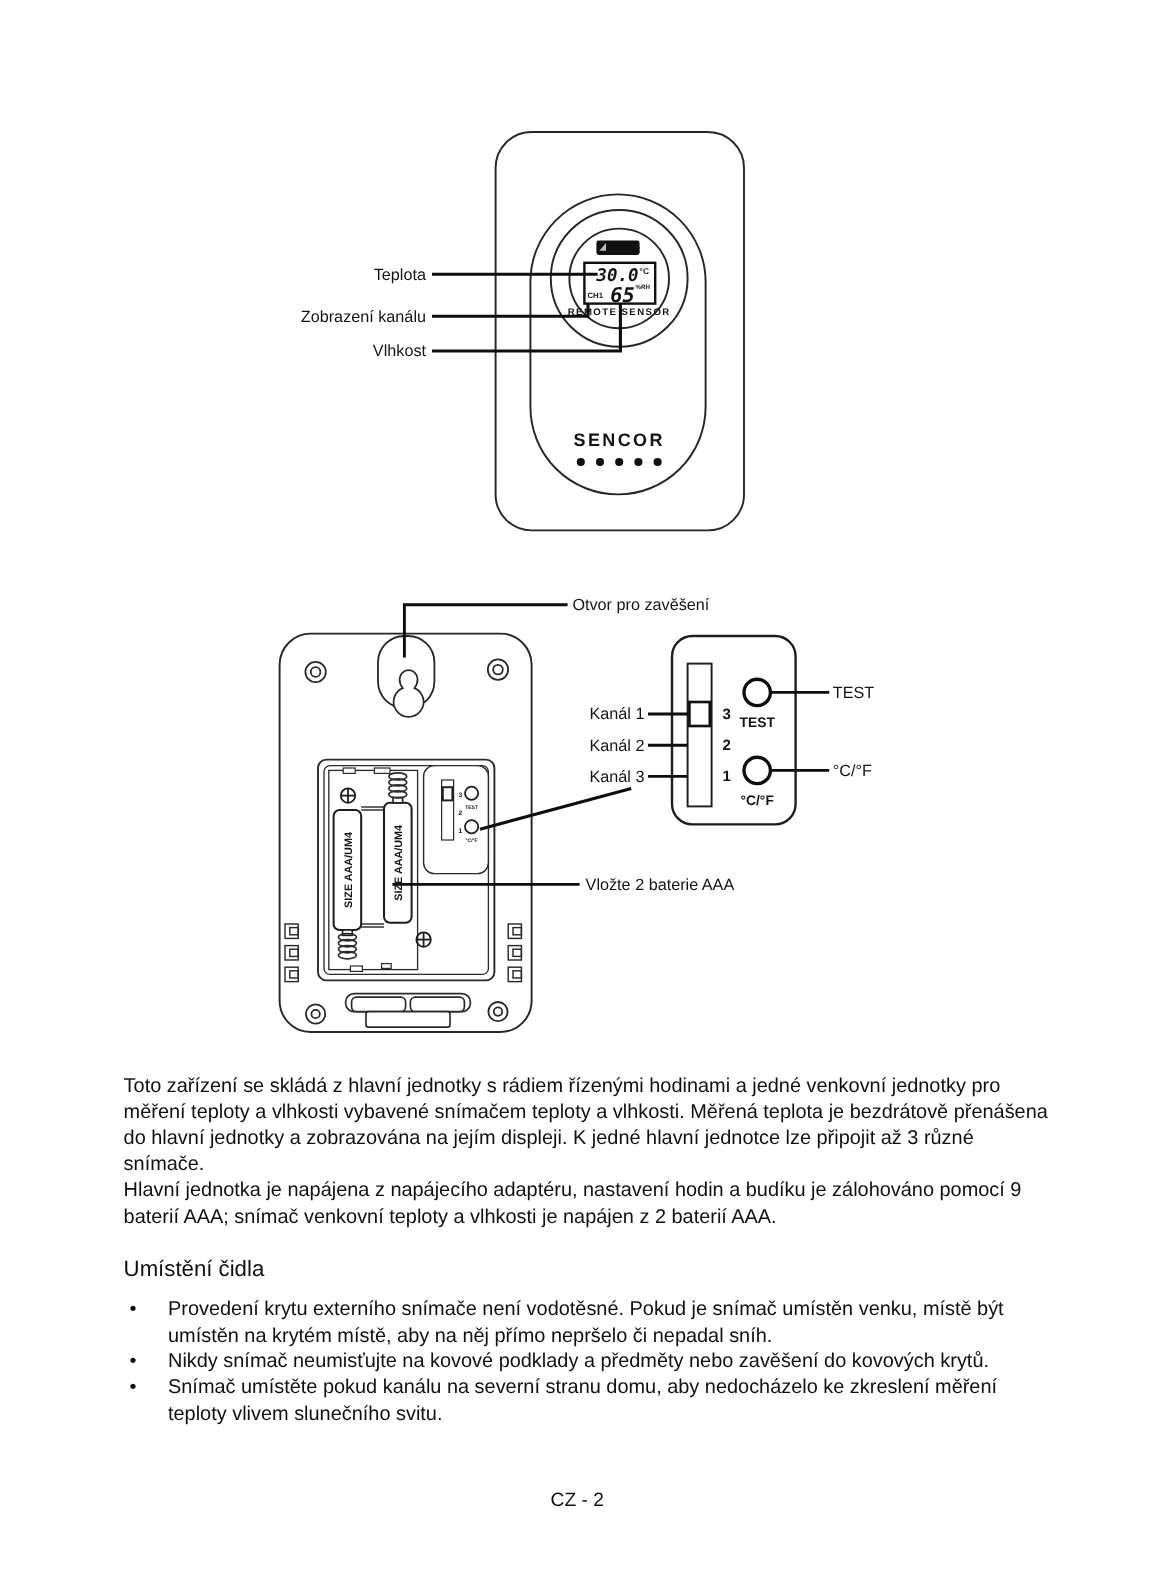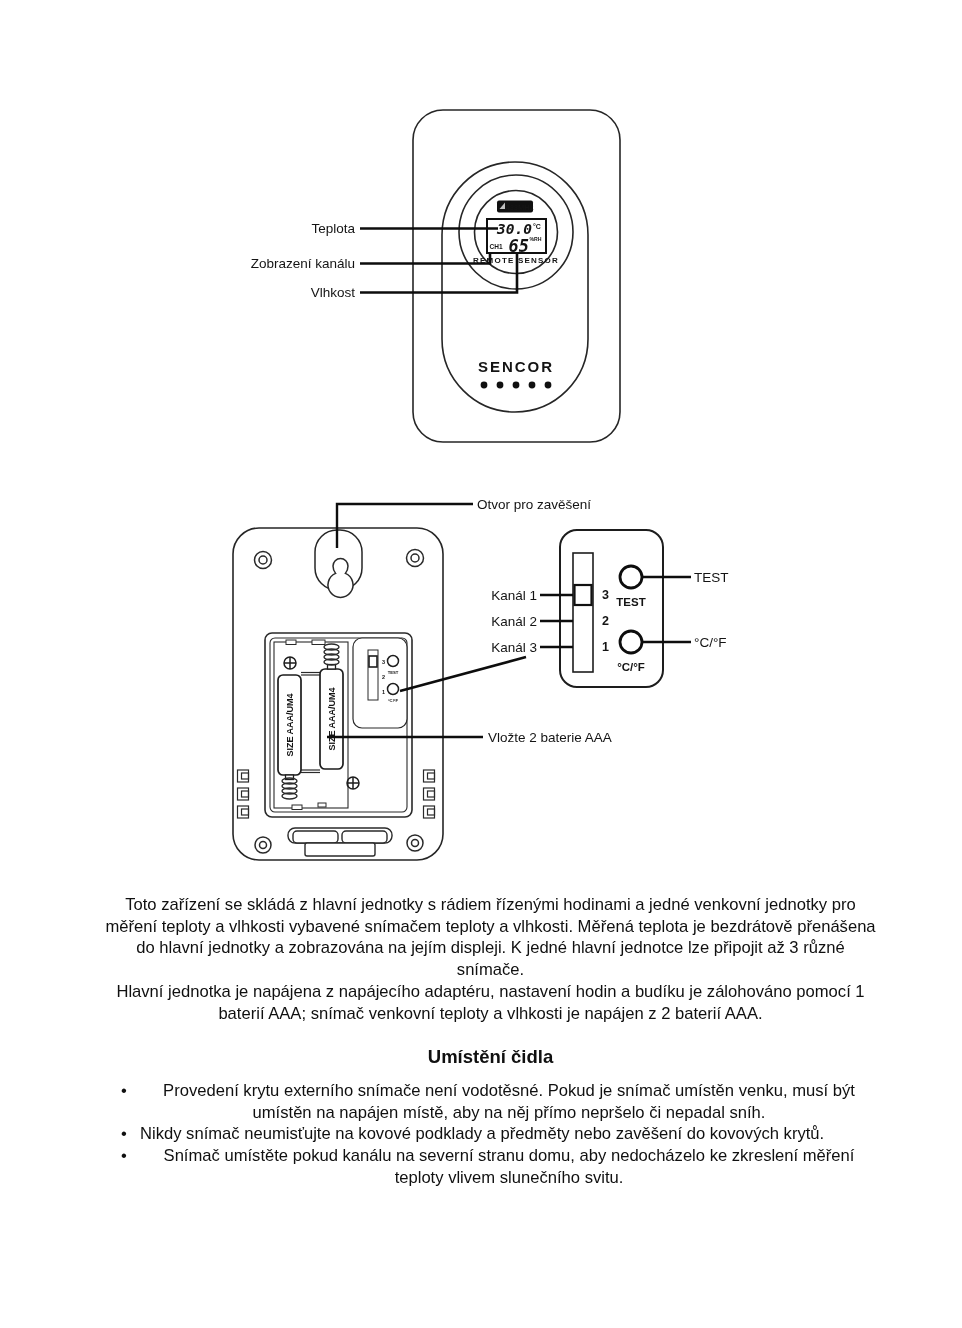--- a/index.html
+++ b/index.html
@@ -2,23 +2,23 @@
 <html><head>
 <meta charset="utf-8">
 <style>
   html,body{margin:0;padding:0;background:#ffffff;}
   .page{position:relative;width:962px;height:1328px;background:#fff;overflow:hidden;
         font-family:"Liberation Sans",sans-serif;color:#111;}
   svg text{font-family:"Liberation Sans",sans-serif;fill:#141414;}
   .callout{font-size:13.5px;}
   .digital{font-family:"DejaVu Sans Mono",monospace;font-weight:bold;font-style:italic;}
   .textblock{position:absolute;left:103px;top:894px;width:775px;
-             font-size:16.6px;line-height:21.7px;color:#101010;text-align:center;}
+             font-size:16.6px;line-height:21.7px;color:#101010;}
   .textblock p{margin:0;}
-  .section-title{font-size:18.5px;font-weight:bold;margin:22px 0 12px 0;}
+  .section-title{font-size:18.5px;font-weight:normal;margin:22px 0 12px 0;}
   .bullets{margin:0;padding:0;list-style:none;}
   .bullets li{display:flex;margin:0;}
   .bullets .dot{width:32px;flex:0 0 32px;padding-left:5px;}
   .pagenum{position:absolute;left:0;top:1242px;width:100%;text-align:center;
            font-size:16px;color:#101010;}
 </style>
 </head>
 <body>
 
 <div class="page">
@@ -194,31 +194,32 @@
     <text x="307" y="121.5" text-anchor="end" font-size="13.5">Kanál 1</text>
     <text x="307" y="147.5" text-anchor="end" font-size="13.5">Kanál 2</text>
     <text x="307" y="173.5" text-anchor="end" font-size="13.5">Kanál 3</text>
     <text x="464" y="103.5" font-size="13.5">TEST</text>
     <text x="464" y="168.5" font-size="13.5">°C/°F</text>
     <text x="258" y="263.5" font-size="13.5">Vložte 2 baterie AAA</text>
   </svg>
 
   <div class="textblock">
     <p>Toto zařízení se skládá z hlavní jednotky s rádiem řízenými hodinami a jedné venkovní jednotky pro měření teploty a vlhkosti vybavené snímačem teploty a vlhkosti. Měřená teplota je bezdrátově přenášena do hlavní jednotky a zobrazována na jejím displeji. K jedné hlavní jednotce lze připojit až 3 různé snímače.</p>
-    <p>Hlavní jednotka je napájena z napájecího adaptéru, nastavení hodin a budíku je zálohováno pomocí 1 baterií AAA; snímač venkovní teploty a vlhkosti je napájen z 2 baterií AAA.</p>
+    <p>Hlavní jednotka je napájena z napájecího adaptéru, nastavení hodin a budíku je zálohováno pomocí 9 baterií AAA; snímač venkovní teploty a vlhkosti je napájen z 2 baterií AAA.</p>
     <h2 class="section-title">Umístění čidla</h2>
     <ul class="bullets">
       <li>
         <span class="dot">•</span>
-        <span>Provedení krytu externího snímače není vodotěsné. Pokud je snímač umístěn venku, musí být umístěn na napájen místě, aby na něj přímo nepršelo či nepadal sníh.</span>
+        <span>Provedení krytu externího snímače není vodotěsné. Pokud je snímač umístěn venku, místě být umístěn na krytém místě, aby na něj přímo nepršelo či nepadal sníh.</span>
       </li>
       <li>
         <span class="dot">•</span>
         <span>Nikdy snímač neumisťujte na kovové podklady a předměty nebo zavěšení do kovových krytů.</span>
       </li>
       <li>
         <span class="dot">•</span>
         <span>Snímač umístěte pokud kanálu na severní stranu domu, aby nedocházelo ke zkreslení měření teploty vlivem slunečního svitu.</span>
       </li>
     </ul>
   </div>
 
+  <div class="pagenum">CZ - 2</div>
 </div>
 
 </body></html>

